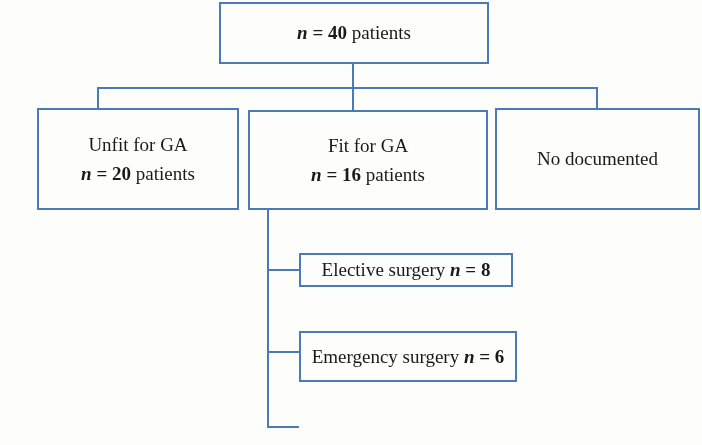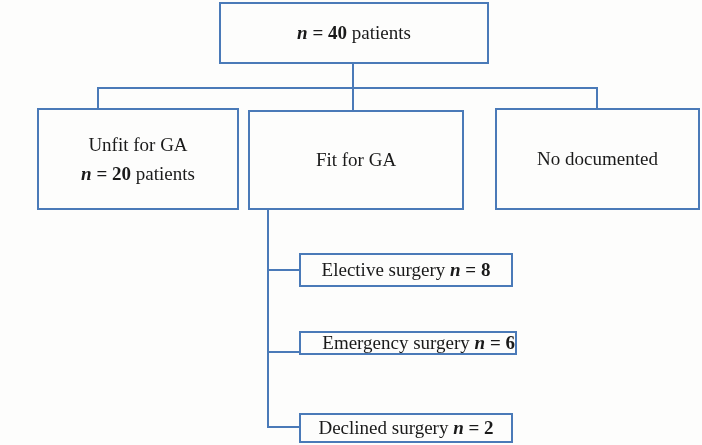--- a/index.html
+++ b/index.html
@@ -38,24 +38,24 @@
     font-style: italic;
   }
   .val { font-weight: bold; }
   .connector {
     position: absolute;
     background: var(--line-color);
   }
   
   #box-total      { left: 219px; top: 2px;   width: 270px; height: 62px; }
   #box-unfit      { left: 1px;   top: 108px; width: 202px; height: 102px; margin-left: 36px; }
-  #box-fit        { left: 248px; top: 110px; width: 216px; height: 100px; }
+  #box-fit        { left: 248px; top: 110px; width: 240px; height: 100px; }
   #box-noassess   { left: 495px; top: 108px; width: 205px; height: 102px; }
   #box-elective   { left: 299px; top: 253px; width: 214px; height: 34px; text-align: center; }
-  #box-emergency  { left: 299px; top: 331px; width: 218px; height: 24px; align-items: flex-end; }
+  #box-emergency  { left: 299px; top: 331px; width: 218px; height: 51px; }
   #box-declined   { left: 299px; top: 413px; width: 214px; height: 30px; }
   
   #stem-top       { left: 352px; top: 64px;  width: 2px;   height: 24px; }
   #hbar           { left: 97px;  top: 87px;  width: 501px; height: 2px; }
   #drop-left      { left: 97px;  top: 87px;  width: 2px;   height: 21px; }
   #drop-mid       { left: 352px; top: 87px;  width: 2px;   height: 23px; }
   #drop-right     { left: 596px; top: 87px;  width: 2px;   height: 21px; }
   #trunk          { left: 267px; top: 210px; width: 2px;   height: 218px; }
   #stub-elective  { left: 267px; top: 269px; width: 32px;  height: 2px; }
   #stub-emergency { left: 267px; top: 351px; width: 32px;  height: 2px; }
@@ -88,20 +88,25 @@
     <div>Unfit for GA</div>
     <div>
       <span class="n">n</span>
       <span class="val">= 20</span>
       <span>patients</span>
     </div>
   </div>
 
   <div class="node" id="box-fit">
     <div>Fit for GA</div>
+    <div>
+      <span class="n">n</span>
+      <span class="val">= 16</span>
+      <span>patients</span>
+    </div>
   </div>
 
   <div class="node tight" id="box-noassess">
     <div>No documented</div>
   </div>
 
   <div class="node" id="box-elective">
     <div>
       <span>Elective surgery</span>
       <span class="n">n</span>
@@ -110,21 +115,14 @@
   </div>
 
   <div class="node" id="box-emergency">
     <div>
       <span>Emergency surgery</span>
       <span class="n">n</span>
       <span class="val">= 6</span>
     </div>
   </div>
 
-  <div class="node" id="box-declined">
-    <div>
-      <span>Declined surgery</span>
-      <span class="n">n</span>
-      <span class="val">= 2</span>
-    </div>
-  </div>
 
 </div>
 
 </body></html>

